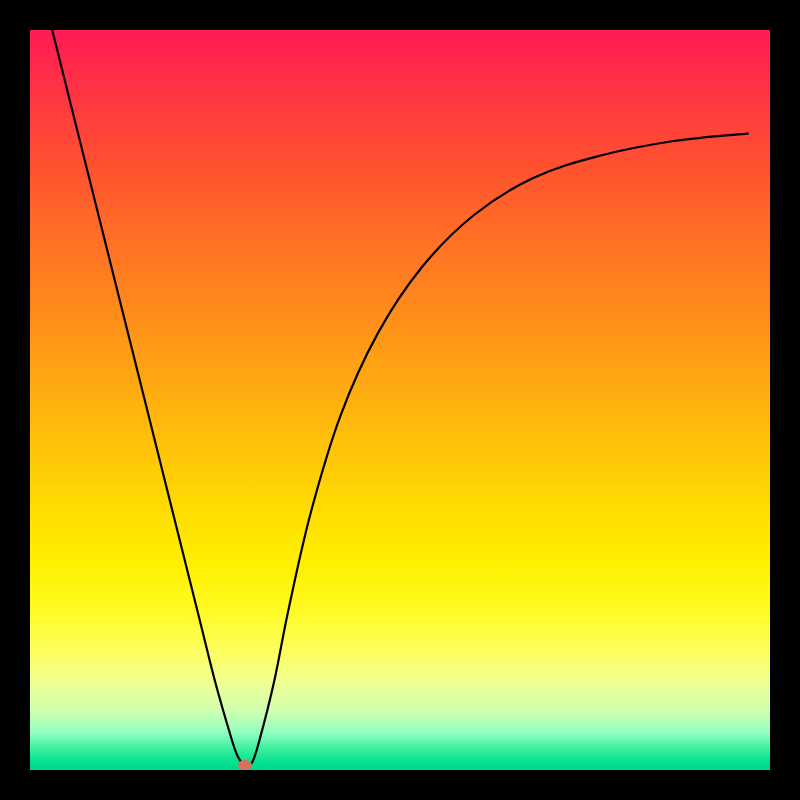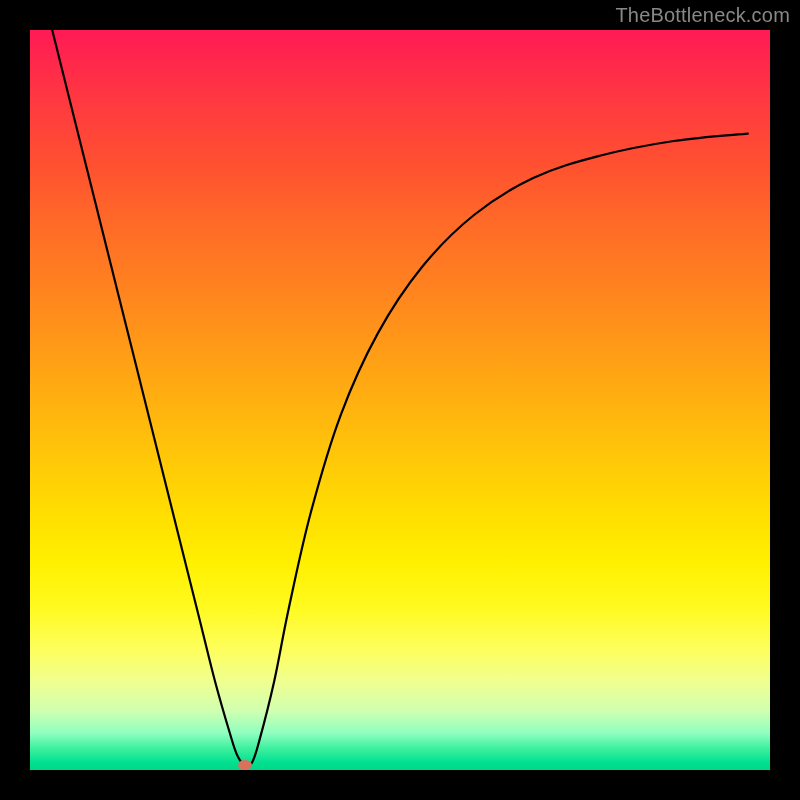--- a/index.html
+++ b/index.html
@@ -72,14 +72,13 @@
 </head>
 <body>
 
 <div class="chart-container">
   <div class="plot-area">
     <svg class="curve-svg" viewBox="0 0 740 740" preserveAspectRatio="none">
       <path id="curve-path" fill="none" stroke="#000" stroke-width="2.2" stroke-linejoin="round" stroke-linecap="round" d="M 22.20 0.00 C 24.86 10.66, 30.34 32.56, 37.00 59.20 C 43.66 85.84, 49.88 110.70, 59.20 148.00 C 68.52 185.30, 78.14 223.78, 88.80 266.40 C 99.46 309.02, 107.74 342.18, 118.40 384.80 C 129.06 427.42, 138.68 465.90, 148.00 503.20 C 157.32 540.50, 163.54 565.36, 170.20 592.00 C 176.86 618.64, 179.67 631.22, 185.00 651.20 C 190.33 671.18, 195.80 689.68, 199.80 703.00 C 203.80 716.32, 204.54 719.47, 207.20 725.20 C 209.86 730.93, 211.94 733.49, 214.60 734.82 C 217.26 736.15, 219.34 737.00, 222.00 732.60 C 224.66 728.20, 225.40 725.05, 229.40 710.40 C 233.40 695.75, 238.87 675.18, 244.20 651.20 C 249.53 627.22, 252.34 607.84, 259.00 577.20 C 265.66 546.56, 271.88 515.63, 281.20 481.00 C 290.52 446.37, 298.81 416.77, 310.80 384.80 C 322.79 352.83, 333.15 330.04, 347.80 303.40 C 362.45 276.76, 374.88 258.11, 392.20 236.80 C 409.52 215.49, 424.02 200.98, 444.00 185.00 C 463.98 169.02, 480.56 158.66, 503.20 148.00 C 525.84 137.34, 544.49 132.46, 569.80 125.80 C 595.11 119.14, 617.16 115.00, 643.80 111.00 C 670.44 107.00, 704.48 104.93, 717.80 103.60"></path>
     </svg>
     <div id="min-dot" class="min-dot" style="left: 207.6px; top: 729.82px; background: rgb(216, 114, 90);"></div>
   </div>
-  <div class="watermark">TheBottleneck.com</div>
 </div>
 
 </body></html>

